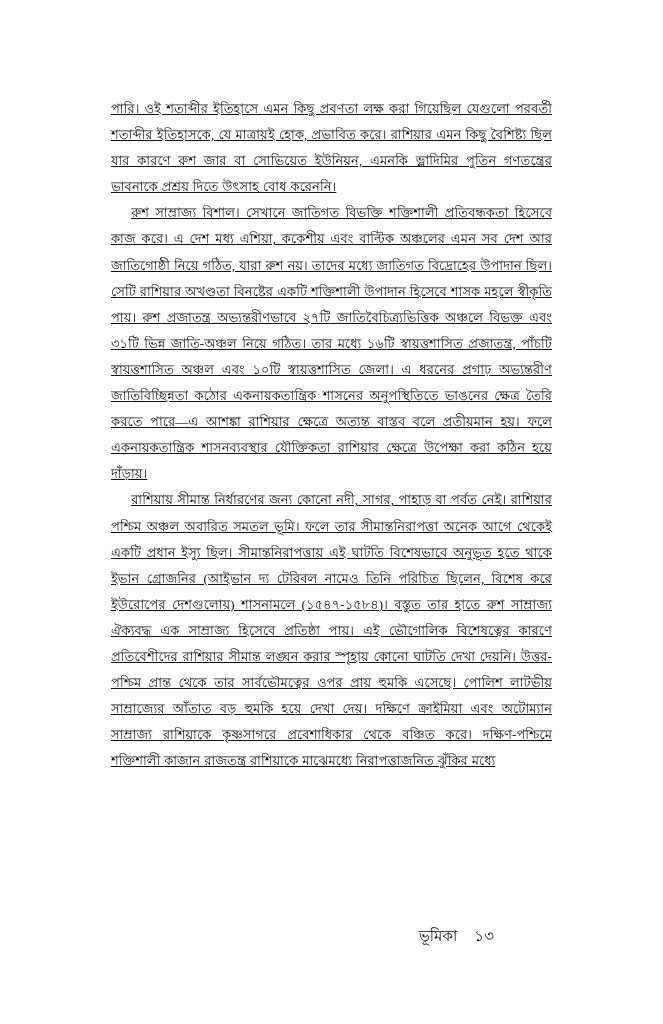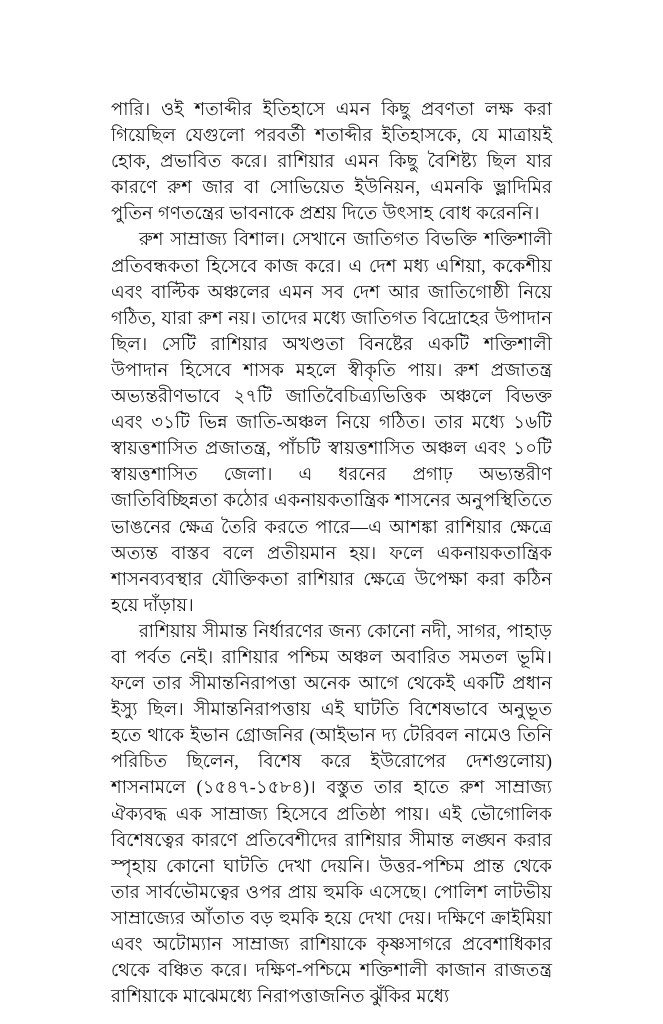--- a/index.html
+++ b/index.html
@@ -24,25 +24,26 @@
     position: absolute;
     left: 111px;
     top: 96px;
     width: 441px;
   }
 
   .para {
     margin: 0;
     text-align: justify;
     text-justify: inter-word;
-    font-size: 18px;
+    font-size: 13px;
     line-height: 26.1px;
     letter-spacing: 0.1px;
     word-spacing: 0.5px;
     color: #121212;
+    text-decoration: underline;
     -webkit-font-smoothing: antialiased;
   }
 
   .para + .para {
     text-indent: 1.55em;
   }
 
   
   .para:last-child {
     text-align: justify;
@@ -77,14 +78,19 @@
 <body>
 
 <div class="page">
 
   <div class="text-block">
     <p class="para">পারি। ওই শতাব্দীর ইতিহাসে এমন কিছু প্রবণতা লক্ষ করা গিয়েছিল যেগুলো পরবর্তী শতাব্দীর ইতিহাসকে, যে মাত্রায়ই হোক, প্রভাবিত করে। রাশিয়ার এমন কিছু বৈশিষ্ট্য ছিল যার কারণে রুশ জার বা সোভিয়েত ইউনিয়ন, এমনকি ভ্লাদিমির পুতিন গণতন্ত্রের ভাবনাকে প্রশ্রয় দিতে উৎসাহ বোধ করেননি।</p>
     <p class="para">রুশ সাম্রাজ্য বিশাল। সেখানে জাতিগত বিভক্তি শক্তিশালী প্রতিবন্ধকতা হিসেবে কাজ করে। এ দেশ মধ্য এশিয়া, ককেশীয় এবং বাল্টিক অঞ্চলের এমন সব দেশ আর জাতিগোষ্ঠী নিয়ে গঠিত, যারা রুশ নয়। তাদের মধ্যে জাতিগত বিদ্রোহের উপাদান ছিল। সেটি রাশিয়ার অখণ্ডতা বিনষ্টের একটি শক্তিশালী উপাদান হিসেবে শাসক মহলে স্বীকৃতি পায়। রুশ প্রজাতন্ত্র অভ্যন্তরীণভাবে ২৭টি জাতিবৈচিত্র্যভিত্তিক অঞ্চলে বিভক্ত এবং ৩১টি ভিন্ন জাতি-অঞ্চল নিয়ে গঠিত। তার মধ্যে ১৬টি স্বায়ত্তশাসিত প্রজাতন্ত্র, পাঁচটি স্বায়ত্তশাসিত অঞ্চল এবং ১০টি স্বায়ত্তশাসিত জেলা। এ ধরনের প্রগাঢ় অভ্যন্তরীণ জাতিবিচ্ছিন্নতা কঠোর একনায়কতান্ত্রিক শাসনের অনুপস্থিতিতে ভাঙনের ক্ষেত্র তৈরি করতে পারে—এ আশঙ্কা রাশিয়ার ক্ষেত্রে অত্যন্ত বাস্তব বলে প্রতীয়মান হয়। ফলে একনায়কতান্ত্রিক শাসনব্যবস্থার যৌক্তিকতা রাশিয়ার ক্ষেত্রে উপেক্ষা করা কঠিন হয়ে দাঁড়ায়।</p>
     <p class="para">রাশিয়ায় সীমান্ত নির্ধারণের জন্য কোনো নদী, সাগর, পাহাড় বা পর্বত নেই। রাশিয়ার পশ্চিম অঞ্চল অবারিত সমতল ভূমি। ফলে তার সীমান্তনিরাপত্তা অনেক আগে থেকেই একটি প্রধান ইস্যু ছিল। সীমান্তনিরাপত্তায় এই ঘাটতি বিশেষভাবে অনুভূত হতে থাকে ইভান গ্রোজনির (আইভান দ্য টেরিবল নামেও তিনি পরিচিত ছিলেন, বিশেষ করে ইউরোপের দেশগুলোয়) শাসনামলে (১৫৪৭-১৫৮৪)। বস্তুত তার হাতে রুশ সাম্রাজ্য ঐক্যবদ্ধ এক সাম্রাজ্য হিসেবে প্রতিষ্ঠা পায়। এই ভৌগোলিক বিশেষত্বের কারণে প্রতিবেশীদের রাশিয়ার সীমান্ত লঙ্ঘন করার স্পৃহায় কোনো ঘাটতি দেখা দেয়নি। উত্তর-পশ্চিম প্রান্ত থেকে তার সার্বভৌমত্বের ওপর প্রায় হুমকি এসেছে। পোলিশ লাটভীয় সাম্রাজ্যের আঁতাত বড় হুমকি হয়ে দেখা দেয়। দক্ষিণে ক্রাইমিয়া এবং অটোম্যান সাম্রাজ্য রাশিয়াকে কৃষ্ণসাগরে প্রবেশাধিকার থেকে বঞ্চিত করে। দক্ষিণ-পশ্চিমে শক্তিশালী কাজান রাজতন্ত্র রাশিয়াকে মাঝেমধ্যে নিরাপত্তাজনিত ঝুঁকির মধ্যে</p>
   </div>
 
+  <div class="footer">
+    <span class="footer-inner">
+      <span class="footer-label">ভূমিকা</span><span class="footer-number">১৩</span>
+    </span>
+  </div>
 
 </div>
 
 </body></html>

